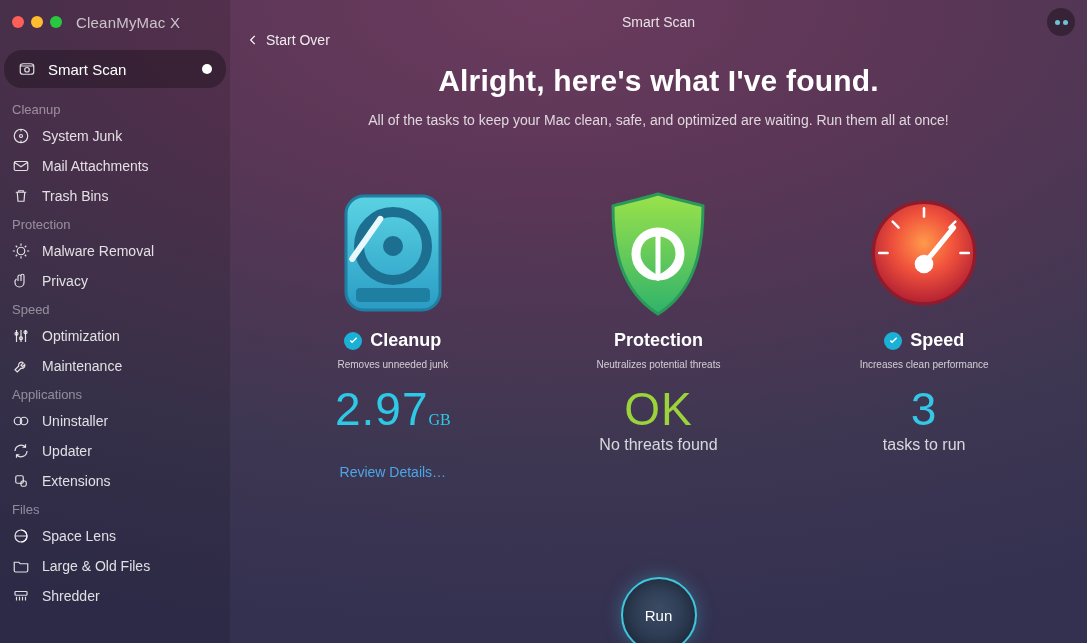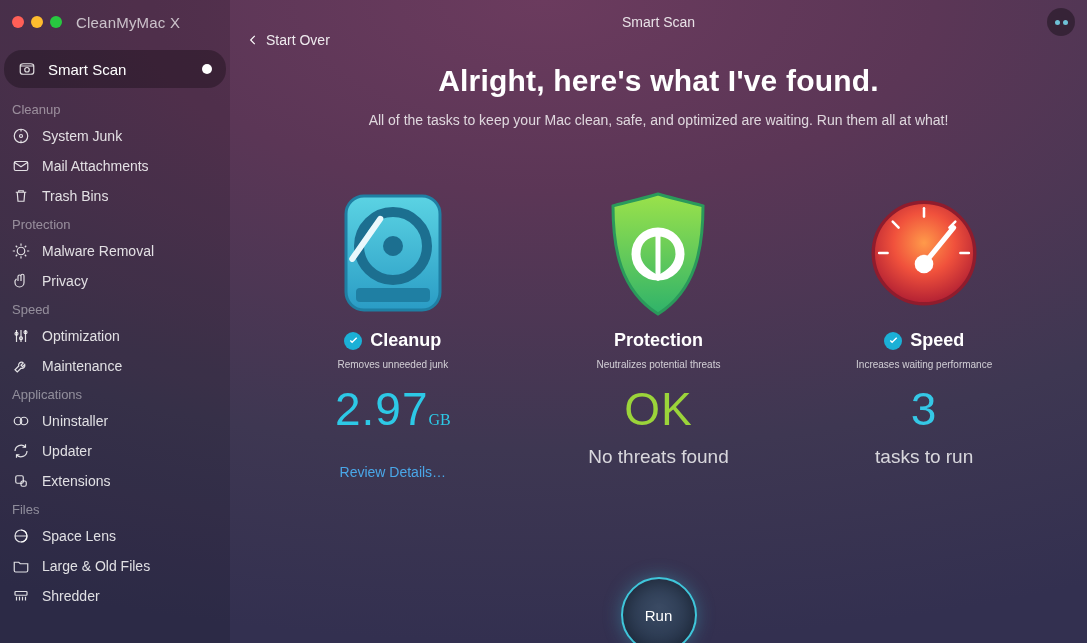--- a/index.html
+++ b/index.html
@@ -73,21 +73,21 @@
 .card-title-row { display:flex; align-items:center; justify-content:center; gap:8px; margin-top:12px; }
 .check-badge { width:18px; height:18px; border-radius:50%; background:#1bb0d6; display:flex; align-items:center; justify-content:center; }
 .check-badge svg{width:11px;height:11px;stroke:#fff;stroke-width:3;fill:none}
 .card-title { font-size:18px; font-weight:600; }
 .card-sub { margin-top:8px; font-size:10px; color:rgba(255,255,255,.75); }
 .big-val { margin-top:12px; font-weight:300; display:flex; align-items:baseline; justify-content:center; }
 .big-val .num { font-size:46px; color:#2dc9e6; letter-spacing:1px; }
 .big-val .unit { font-size:16px; color:#2dc9e6;font-family:Liberation Serif, serif; }
 .big-val.ok .num { font-size:46px; color:#9bd43a; }
 .big-val.speed .num { color:#35c8e6; }
-.foot-text { margin-top:10px; font-size:19px; color:rgba(255,255,255,.8); }
+.foot-text { font-size:16px; color:rgba(255,255,255,.8); }
 .review-link { color:#4aa7e8; font-size:14px; margin-top:28px; cursor:pointer; }
 
 .run-btn {
   position:absolute; left:50%; transform:translateX(-50%);
   bottom:-10px;
   width:76px; height:76px; border-radius:50%;
   background: radial-gradient(circle at 50% 40%, #3a4a63 0%, #2b3a52 70%);
   border:2px solid #3fc6da;
   box-shadow: 0 0 18px rgba(63,198,218,.35), inset 0 0 20px rgba(0,0,0,.4);
   display:flex; align-items:center; justify-content:center;
@@ -257,21 +257,21 @@
       </div>
       <div class="top-center">Smart Scan</div>
       <div class="account-btn">
         <span></span>
           <span></span>
       </div>
     </div>
 
     <div class="hero">
       <h1>Alright, here's what I've found.</h1>
-      <p>All of the tasks to keep your Mac clean, safe, and optimized are waiting. Run them all at what!</p>
+      <p>All of the tasks to keep your Mac clean, safe, and optimized are waiting. Run them all at once!</p>
     </div>
 
     <div class="cards">
 
       <div class="card">
         <div class="card-icon-wrap">
           <svg viewBox="0 0 110 130">
             <defs>
               <linearGradient id="gDisk" x1="0" y1="0" x2="0" y2="1">
                 <stop offset="0" stop-color="#5bd3e3"></stop>
@@ -353,21 +353,21 @@
           </svg>
         </div>
         <div class="card-title-row">
           <span class="check-badge">
               <svg viewBox="0 0 24 24">
                 <path d="M5 12l4 4 10-10"></path>
               </svg>
             </span>
           <span class="card-title">Speed</span>
         </div>
-        <div class="card-sub">Increases waiting performance</div>
+        <div class="card-sub">Increases clean performance</div>
         <div class="big-val speed">
           <span class="num">3</span>
         </div>
         <div class="foot-text">tasks to run</div>
       </div>
     </div>
 
     <div class="run-btn">
       <span>Run</span>
     </div>

